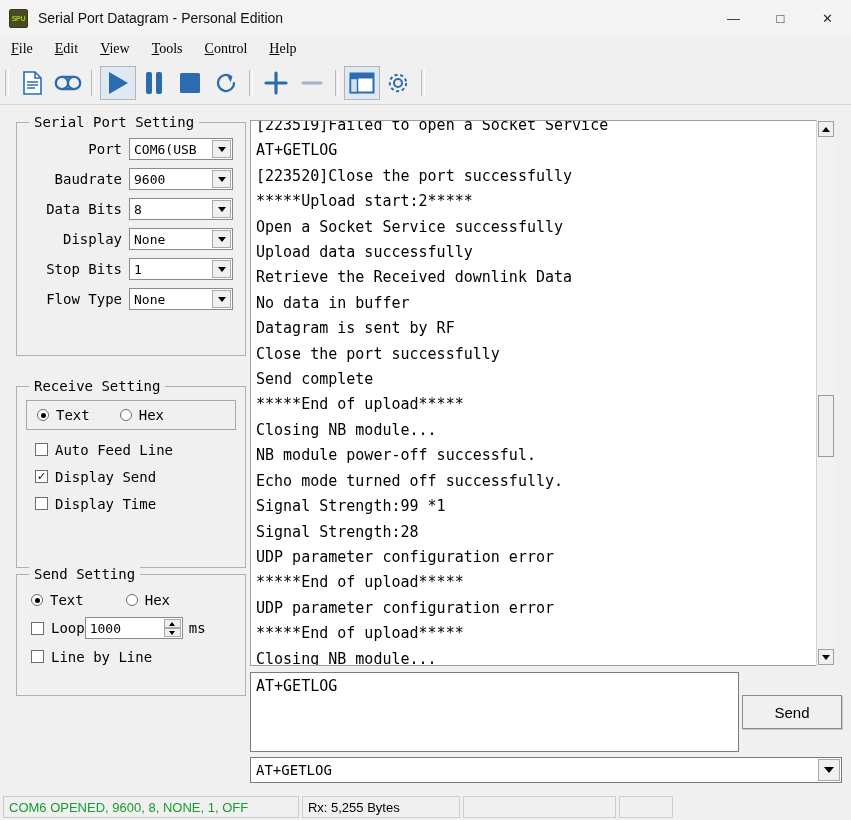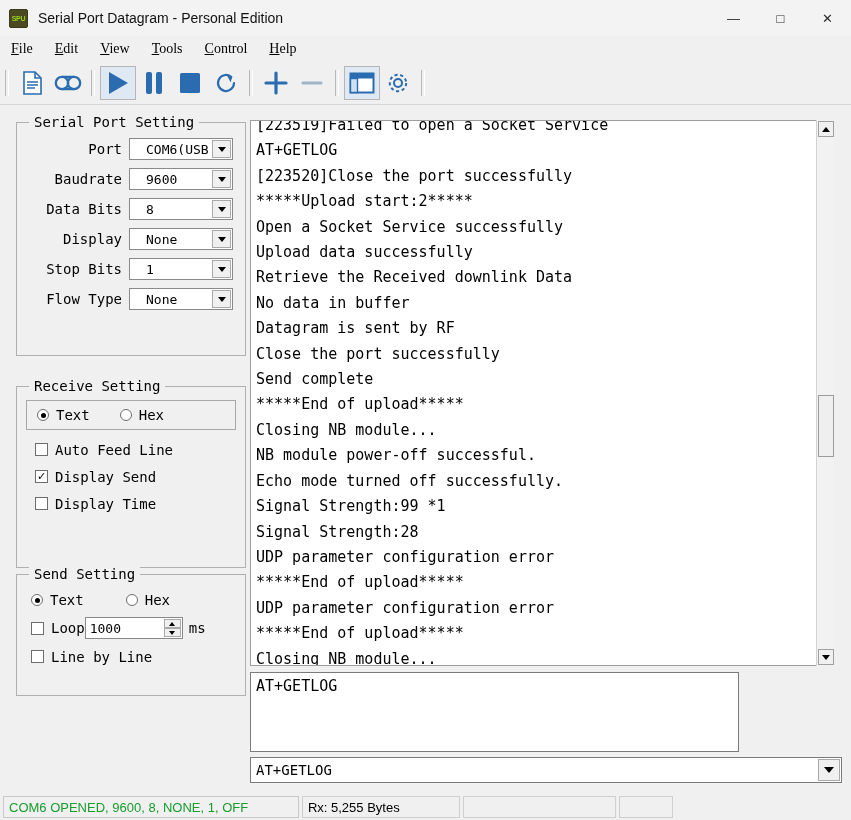--- a/index.html
+++ b/index.html
@@ -49,21 +49,21 @@
   .leftpanel{position:absolute;left:8px;top:112px;width:240px;height:580px;}
   .group{position:absolute;left:8px;border:1px solid #b0b0b0;background:transparent;}
   .group-title{position:absolute;top:-9px;left:12px;background:#f0f0f0;padding:0 5px;
     font-family:"DejaVu Sans Mono", monospace;font-size:14px;color:#000;white-space:nowrap;}
   .row{display:flex;align-items:center;height:30px;}
   .lbl{font-family:"DejaVu Sans Mono", monospace;font-size:14px;text-align:right;
     width:105px;padding-right:7px;color:#000;}
   .combo{position:relative;width:104px;height:22px;background:#fff;
     border:1px solid #8a8a8a;box-sizing:border-box;display:flex;align-items:center;overflow:hidden;}
   .combo .ctext{font-family:"DejaVu Sans Mono", monospace;font-size:13px;
-    padding-left:16px;white-space:nowrap;color:#000;}
+    padding-left:4px;white-space:nowrap;color:#000;}
   .combo .arrow{position:absolute;right:1px;top:1px;width:19px;height:18px;
     background:#f0f0f0;border:1px solid #a9a9a9;box-sizing:border-box;
     display:flex;align-items:center;justify-content:center;}
   .combo .arrow:after{content:"";border-left:4px solid transparent;border-right:4px solid transparent;
     border-top:5px solid #000;}
 
   .subbox{border:1px solid #a8a8a8;background:transparent;}
   .radio-row{display:flex;align-items:center;height:24px;}
   .radio{width:12px;height:12px;border-radius:50%;border:1px solid #6d6d6d;background:#fff;
     display:inline-flex;align-items:center;justify-content:center;box-sizing:border-box;}
@@ -403,20 +403,21 @@
   <div class="scrollbar">
     <div class="sb-btn top"></div>
     <div class="sb-thumb"></div>
     <div class="sb-btn bot"></div>
   </div>
 
   <div class="sendbox">
     <div class="stxt">AT+GETLOG</div>
   </div>
 
+  <div class="send-btn">Send</div>
 
   <div class="histcombo">
     <span class="htxt">AT+GETLOG</span>
     <span class="arrow"></span>
   </div>
 
   <div class="statusbar">
     <div class="st-cell conn">COM6 OPENED, 9600, 8, NONE, 1, OFF</div>
     <div class="st-cell rx">Rx: 5,255 Bytes</div>
     <div class="st-cell e1"></div>

